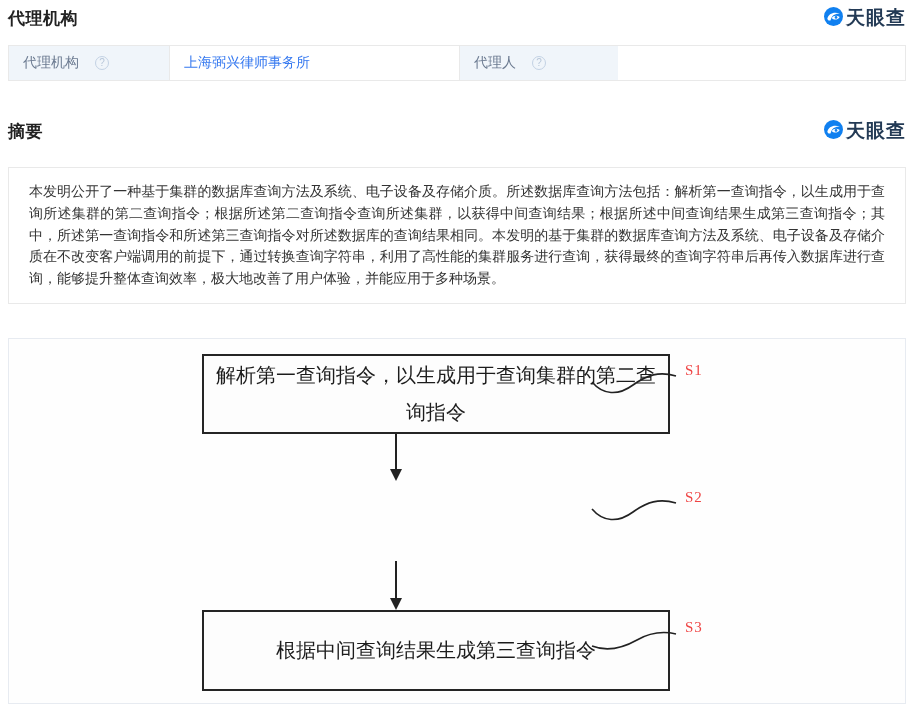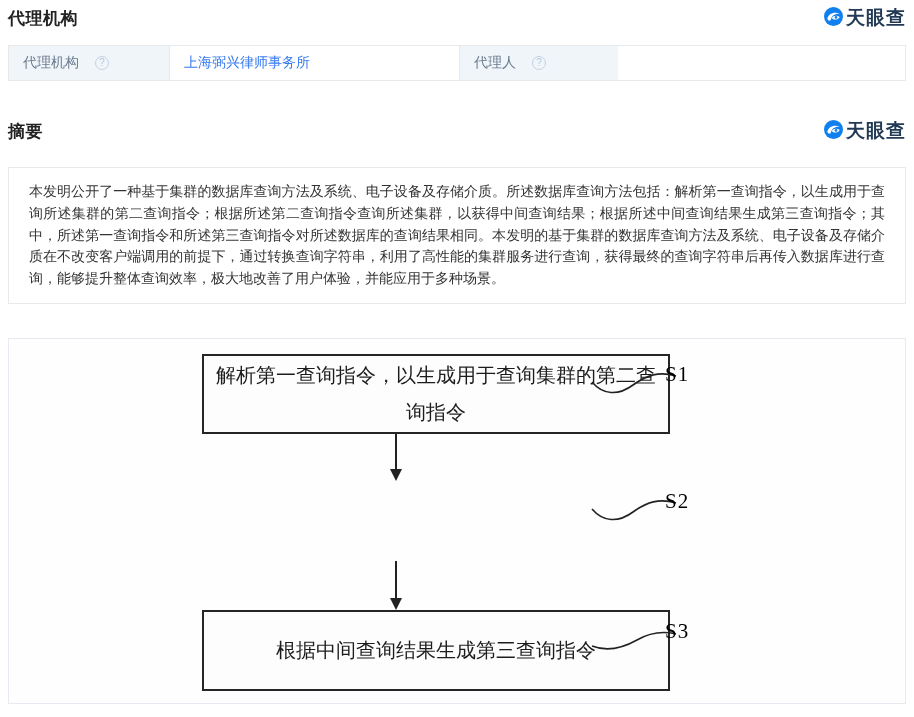--- a/index.html
+++ b/index.html
@@ -42,21 +42,21 @@
   .fbox2 { top: 142px; height: 80px; }
   .fbox3 { top: 271px; height: 81px; }
   .arrow { position: absolute; left: 386px; width: 2px; background: #222; }
   .arrow1 { top: 95px;  height: 35px; }
   .arrow2 { top: 222px; height: 37px; }
   .arrow::after { content: ""; position: absolute; bottom: -12px; left: -5px;
                   border-left: 6px solid transparent; border-right: 6px solid transparent;
                   border-top: 12px solid #222; }
   .squiggle { position: absolute; left: 582px; width: 86px; height: 34px; }
   .sq1 { top: 26px; } .sq2 { top: 153px; } .sq3 { top: 288px; }
-  .slabel { position: absolute; left: 656px; font-size: 21px; color: #000000; letter-spacing: 1px; }
+  .slabel { position: absolute; left: 676px; font-size: 15px; color: #ef4444; letter-spacing: 1px; }
   .sl1 { top: 23px; } .sl2 { top: 150px; } .sl3 { top: 280px; }
 </style>
 </head>
 <body>
 
 <div class="page">
 
   <div class="section-header first">
     <div class="section-title">代理机构</div>
     <div class="brand">

